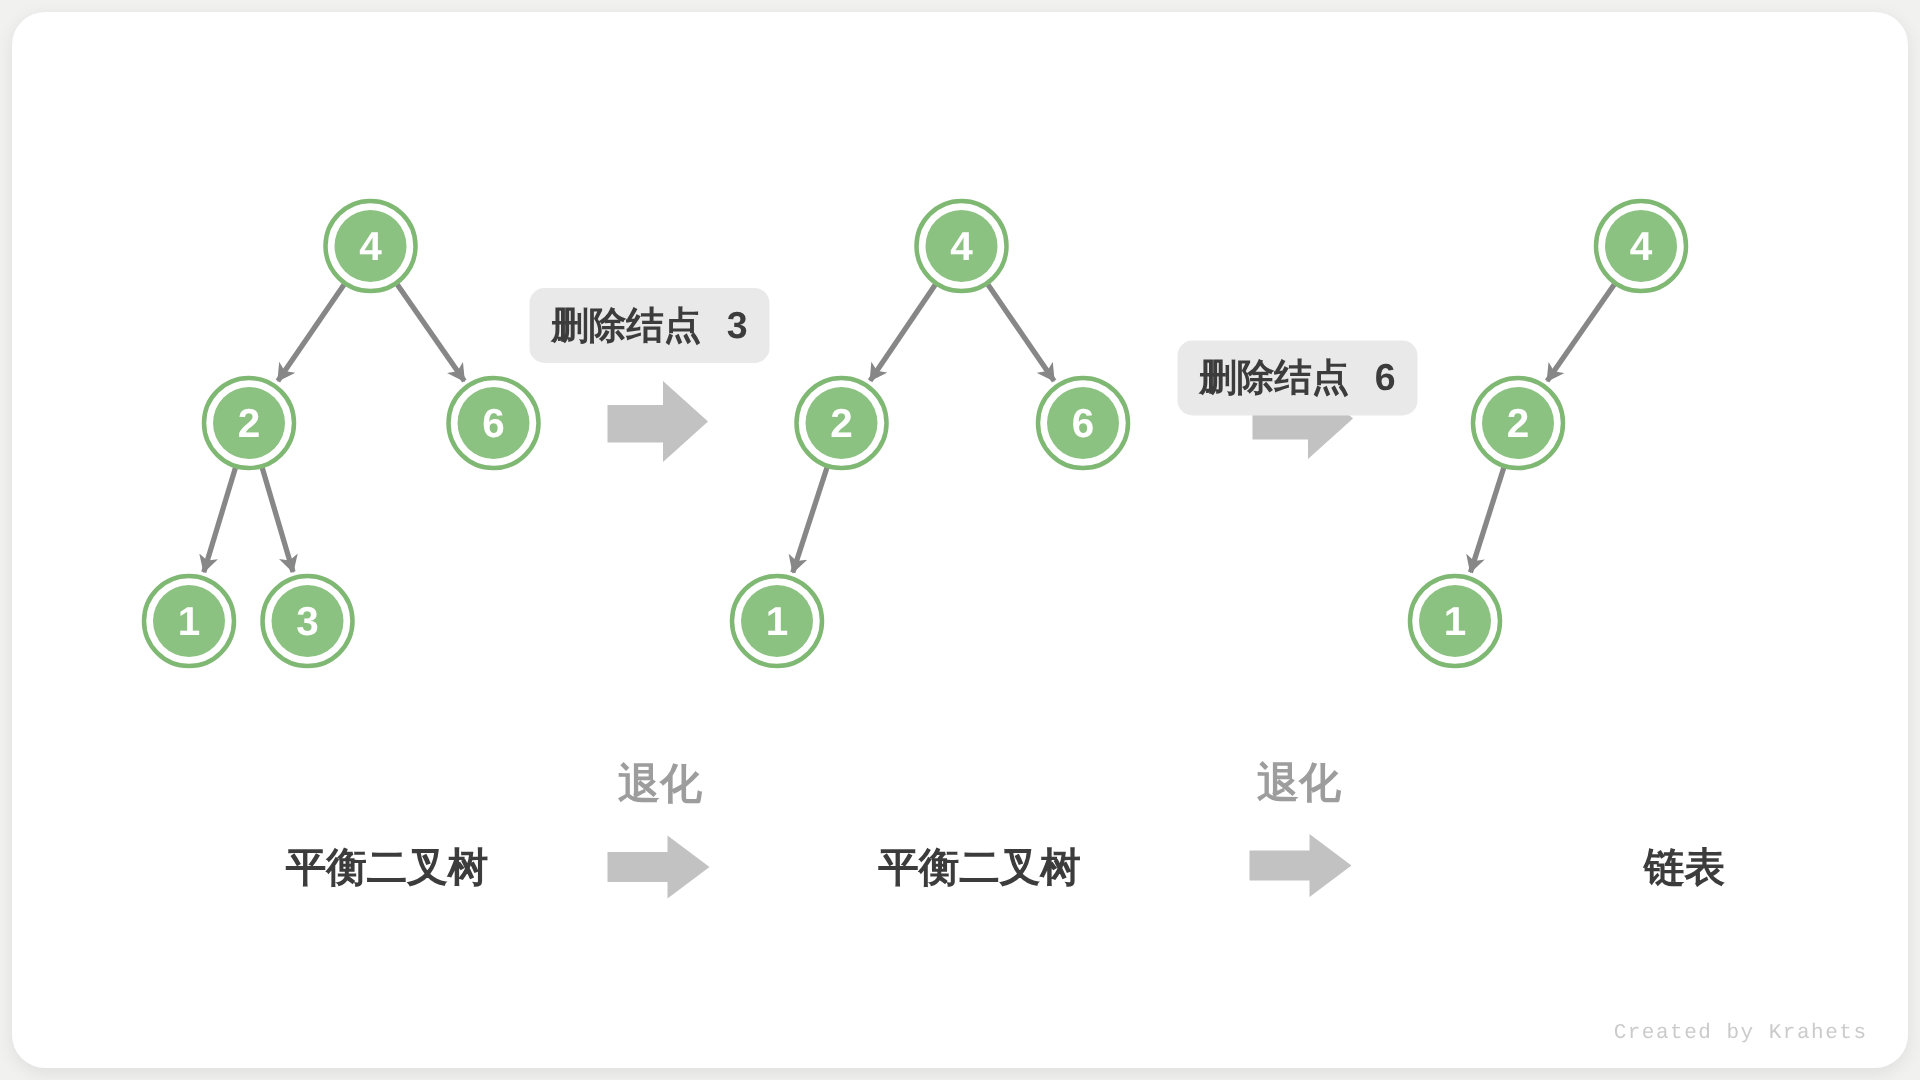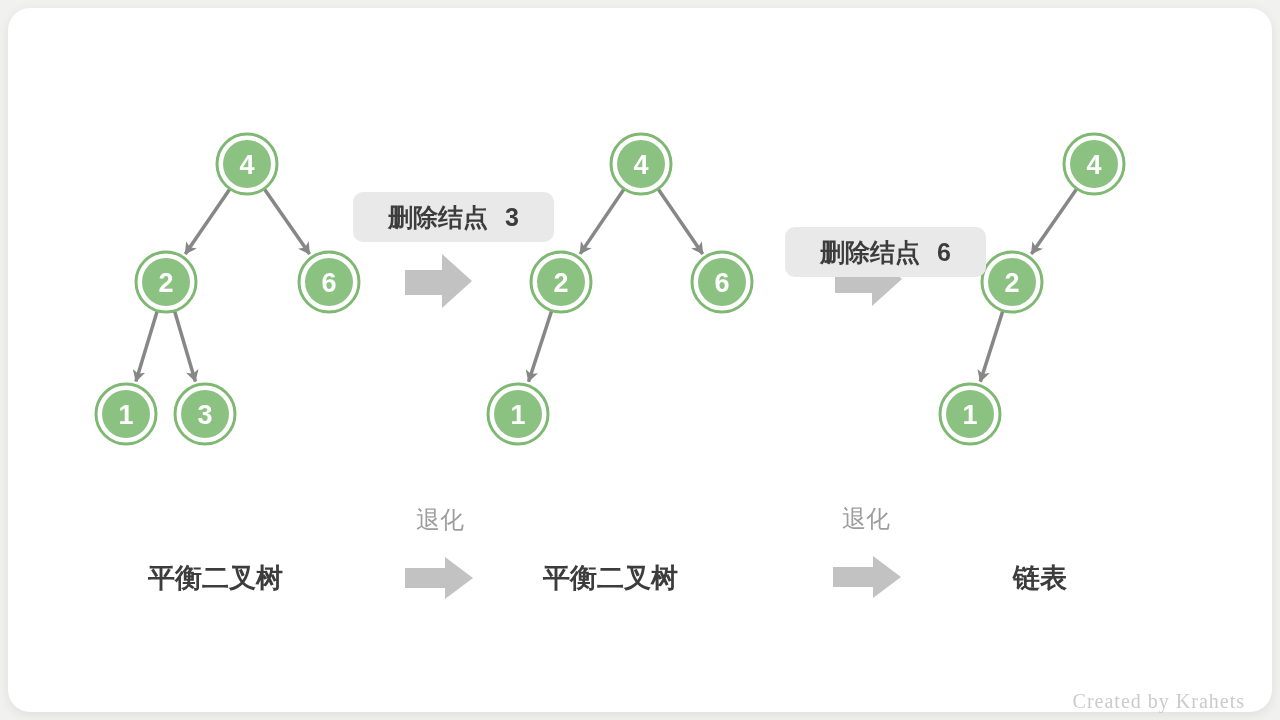--- a/index.html
+++ b/index.html
@@ -22,43 +22,43 @@
   svg#diagram{position:absolute;left:0;top:0;width:1280px;height:720px;}
   .block-arrow{fill:var(--block_arrow);}
   .tree-edge{stroke:var(--edge);stroke-width:3.5;}
   .node-outer{fill:var(--card_bg);stroke:var(--node_ring);stroke-width:3;}
   .node-inner{fill:var(--node_fill);}
   .node-value{
     fill:var(--node_text);font-family:"Liberation Sans",sans-serif;
     font-size:27px;font-weight:bold;text-anchor:middle;
   }
   .step-label{
-    position:absolute;width:201px;height:50px;line-height:50px;
+    position:absolute;width:160px;height:50px;line-height:50px;
     background:var(--step_label_bg);border-radius:10px;
     text-align:center;font-size:25px;font-weight:bold;color:var(--ink);
     word-spacing:10px;white-space:pre;
   }
   .step-label.s1{left:353px;top:192px;}
   .step-label.s2{left:785px;top:191px;margin-top:36px;}
   .degrade{
     position:absolute;width:100px;text-align:center;
-    font-size:24px;font-weight:normal;color:var(--muted);
+    font-size:28px;font-weight:bold;color:var(--muted);
   }
   .degrade.d1{left:390px;top:504px;}
   .degrade.d2{left:816px;top:503px;}
   .tree-name{
-    position:absolute;width:220px;top:560px;
+    position:absolute;width:220px;top:560px;text-align:center;
     font-size:27px;font-weight:bold;color:var(--ink);
   }
   .tree-name.t1{left:148px;}
   .tree-name.t2{left:543px;}
   .tree-name.t3{left:1013px;}
   .watermark{
-    position:absolute;right:35px;bottom:7px;
-    font-family:Liberation Serif, serif;font-size:20px;
+    position:absolute;right:35px;bottom:23px;
+    font-family:Liberation Mono, monospace;font-size:14px;
     letter-spacing:1px;color:var(--watermark);
   }
 </style>
 </head>
 <body>
 
 <div class="card"></div>
 
 <svg id="diagram" viewBox="0 0 1280 720">
   <defs>

